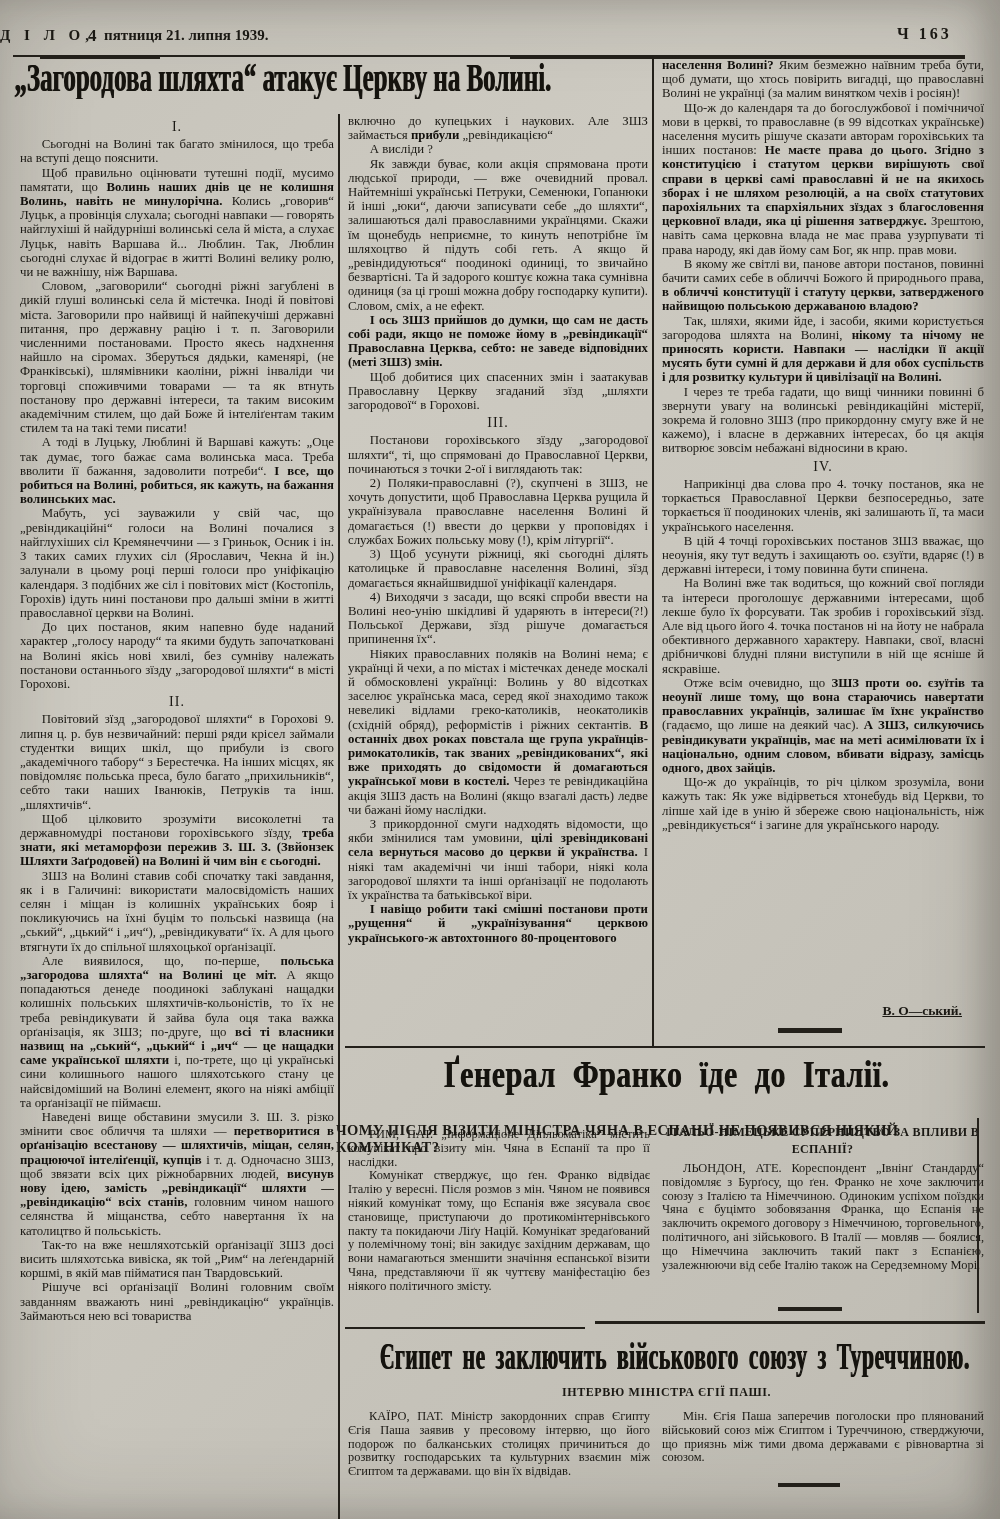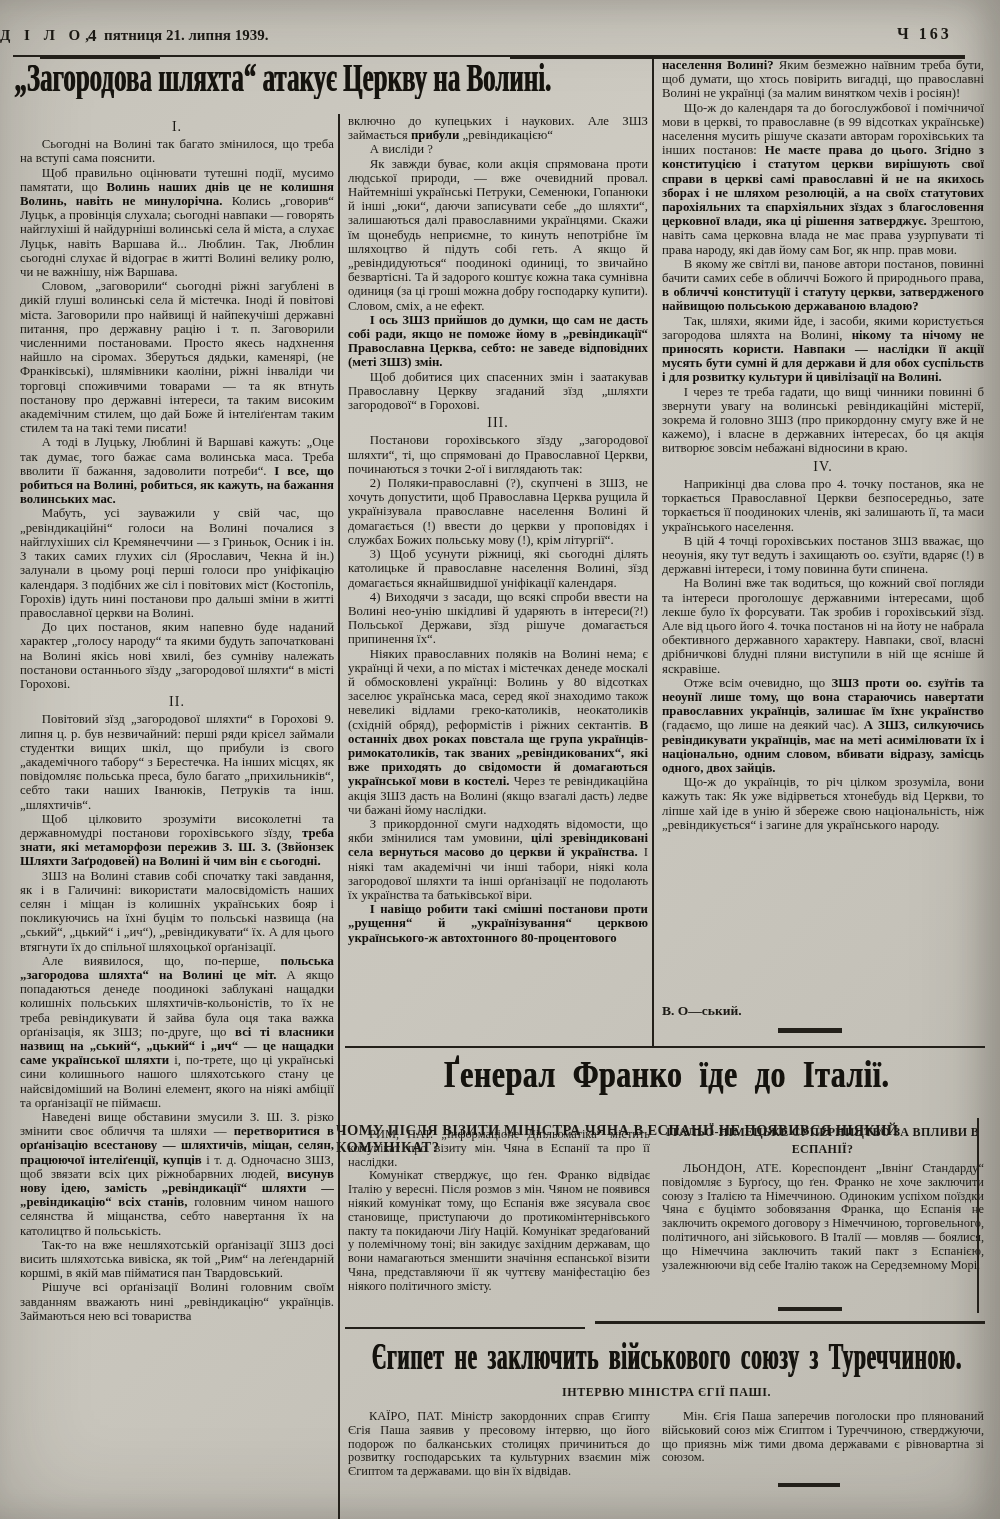--- a/index.html
+++ b/index.html
@@ -31,26 +31,26 @@
   
   .t2{top:1054px;left:348px;width:637px;text-align:center;}
   .t2 .inner{display:inline-block;white-space:nowrap;font-weight:bold;font-size:30px;
     transform:scaleY(1.28);transform-origin:50% 20%;word-spacing:9px;letter-spacing:.5px;
     text-shadow:.6px 0 #1b1914;color:#15130e;}
   .sub2{top:1102px;left:336px;width:637px;text-align:left;font-weight:bold;font-size:14.5px;letter-spacing:.4px;margin-top:20px;}
   .smallcol{overflow:hidden;font-size:12.4px;line-height:13.8px;text-align:justify;}
   .smallcol p{margin:0;text-indent:1.7em;}
   .colhead{font-weight:bold;font-size:12px;text-align:center;line-height:17px;letter-spacing:.3px;}
   
-  .t3{top:1338px;left:348px;width:637px;text-align:center;}
+  .t3{top:1338px;left:356px;width:637px;text-align:center;}
   .t3 .inner{display:inline-block;white-space:nowrap;font-weight:bold;font-size:21.5px;
     transform:scaleY(1.78);transform-origin:50% 15%;letter-spacing:.6px;word-spacing:4px;
     text-shadow:.8px 0 #15130e;color:#15130e;}
   .sub3{top:1385px;left:348px;width:637px;text-align:center;font-weight:bold;font-size:12px;letter-spacing:.6px;}
-  .signature{top:1003px;left:662px;width:300px;font-weight:bold;font-size:13.5px;}
+  .signature{top:1003px;left:662px;width:300px;text-align:right;font-weight:bold;font-size:13.5px;text-decoration:underline;}
 </style>
 </head>
 <body>
 
 <div id="page">
 
   <div class="abs pgnum">4</div>
   <div class="abs masthead">
     <span class="sp1">Д І Л О,</span><span>пятниця 21. липня 1939.</span>
   </div>
@@ -61,21 +61,21 @@
 
   <div class="abs t1">
     <span class="inner">„Загородова шляхта“ атакує Церкву на Волині.</span>
   </div>
 
   <div class="abs rule" style="top:114px;left:338px;width:2px;height:1405px;"></div>
   <div class="abs rule" style="top:58px;left:652px;width:2px;height:988px;"></div>
 
   <div class="abs col" style="top:116px;left:20px;width:314px;height:1398px;">
       <p class="center"><span>I.</span></p>
-      <p><span>Сьогодні на Волині так багато змінилося, що треба на вступі сама пояснити.</span></p>
+      <p><span>Сьогодні на Волині так багато змінилося, що треба на вступі дещо пояснити.</span></p>
       <p><span>Щоб правильно оцінювати тутешні події, мусимо памятати, що </span><span class="b">Волинь наших днів це не колишня Волинь, навіть не минулорічна.</span><span> Колись „говорив“ Луцьк, а провінція слухала; сьогодні навпаки — говорять найглухіші й найдурніші волинські села й міста, а слухає Луцьк, навіть Варшава й... Люблин. Так, Люблин сьогодні слухає й відограє в житті Волині велику ролю, чи не важнішу, ніж Варшава.</span></p>
       <p><span>Словом, „заговорили“ сьогодні ріжні загублені в дикій глуші волинські села й містечка. Іноді й повітові міста. Заговорили про найвищі й найпекучіші державні питання, про державну рацію і т. п. Заговорили численними постановами. Просто якесь надхнення найшло на сіромах. Зберуться дядьки, каменярі, (не Франківські), шлямівники каоліни, ріжні інваліди чи торговці споживчими товарами — та як втнуть постанову про державні інтереси, та таким високим академічним стилем, що дай Боже й інтеліґентам таким стилем та на такі теми писати!</span></p>
       <p><span>А тоді в Луцьку, Люблині й Варшаві кажуть: „Оце так думає, того бажає сама волинська маса. Треба вволити її бажання, задоволити потреби“. </span><span class="b">І все, що робиться на Волині, робиться, як кажуть, на бажання волинських мас.</span></p>
       <p><span>Мабуть, усі зауважили у свій час, що „ревіндикаційні“ голоси на Волині почалися з найглухіших сіл Кремянеччини — з Гриньок, Осник і ін. З таких самих глухих сіл (Ярославич, Чекна й ін.) залунали в цьому році перші голоси про уніфікацію календаря. З подібних же сіл і повітових міст (Костопіль, Горохів) ідуть нині постанови про дальші зміни в житті православної церкви на Волині.</span></p>
       <p><span>До цих постанов, яким напевно буде наданий характер „голосу народу“ та якими будуть започатковані на Волині якісь нові хвилі, без сумніву належать постанови останнього зїзду „загородової шляхти“ в місті Горохові.</span></p>
       <p class="center"><span>II.</span></p>
       <p><span>Повітовий зїзд „загородової шляхти“ в Горохові 9. липня ц. р. був незвичайний: перші ряди крісел займали студентки вищих шкіл, що прибули із свого „академічного табору“ з Берестечка. На інших місцях, як повідомляє польська преса, було багато „прихильників“, себто таки наших Іванюків, Петруків та інш. „шляхтичів“.</span></p>
       <p><span>Щоб цілковито зрозуміти високолетні та державномудрі постанови горохівського зїзду, </span><span class="b">треба знати, які метаморфози пережив З. Ш. З. (Звйонзек Шляхти Заґродовей) на Волині й чим він є сьогодні.</span></p>
       <p><span>ЗШЗ на Волині ставив собі спочатку такі завдання, як і в Галичині: використати малосвідомість наших селян і міщан із колишніх українських бояр і покликуючись на їхні буцім то польські назвища (на „ський“, „цький“ і „ич“), „ревіндикувати“ їх. А для цього втягнути їх до спільної шляхоцької орґанізації.</span></p>
       <p><span>Але виявилося, що, по-перше, </span><span class="b">польська „загородова шляхта“ на Волині це міт.</span><span> А якщо попадаються денеде поодинокі заблукані нащадки колишніх польських шляхтичів-кольоністів, то їх не треба ревіндикувати й зайва була оця така важка орґанізація, як ЗШЗ; по-друге, що </span><span class="b">всі ті власники назвищ на „ський“, „цький“ і „ич“ — це нащадки саме української шляхти</span><span> і, по-трете, що ці українські сини колишнього нашого шляхотського стану це найсвідоміший на Волині елемент, якого на ніякі амбіції та орґанізації не піймаєш.</span></p>

